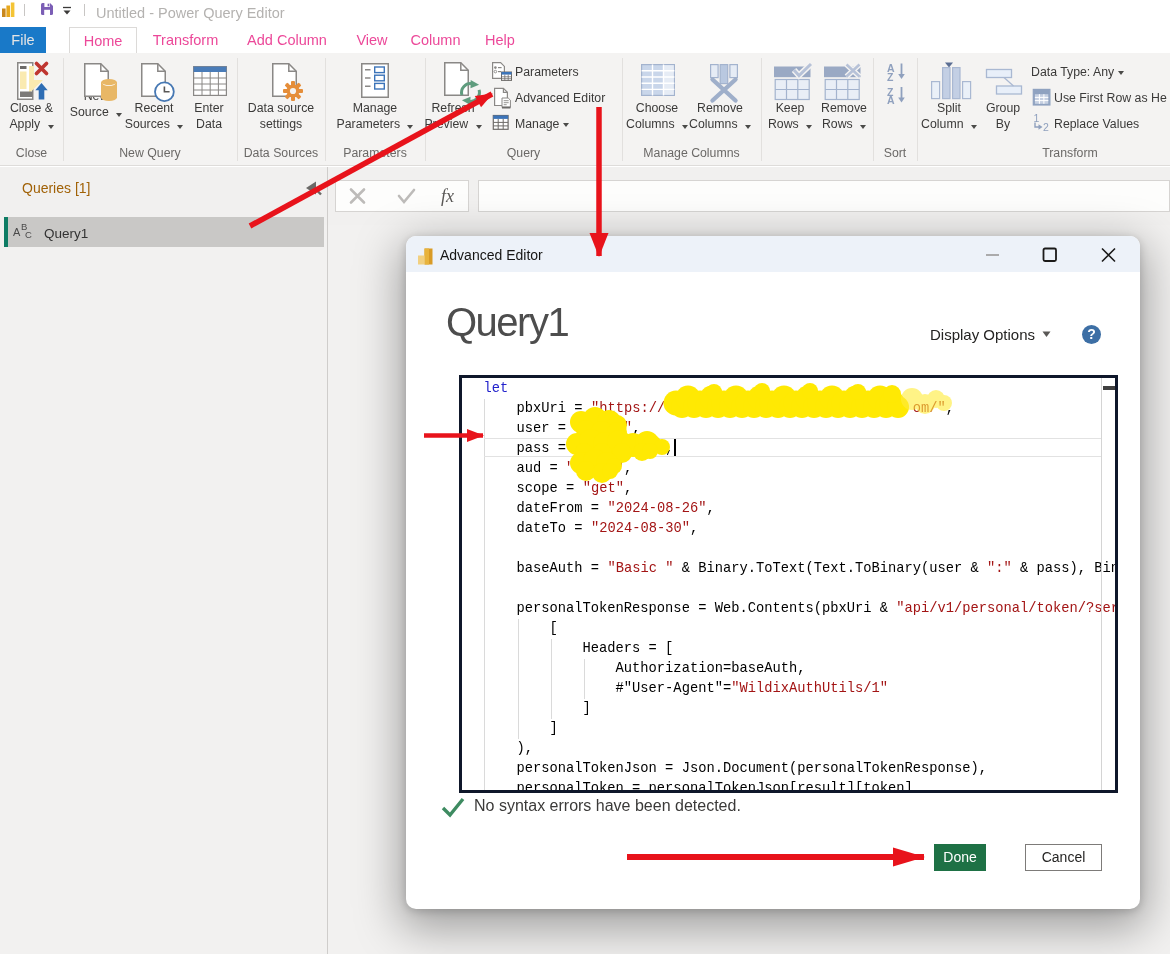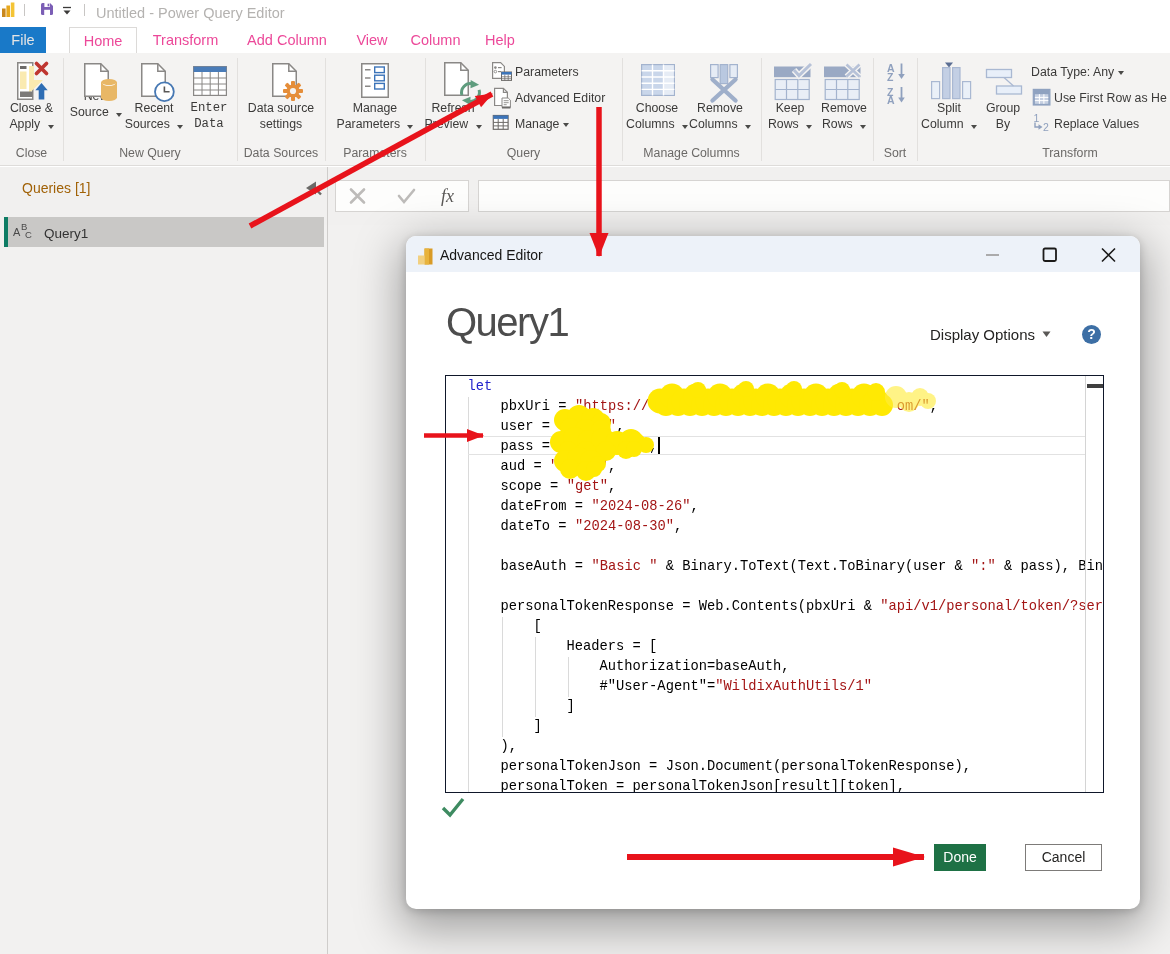--- a/index.html
+++ b/index.html
@@ -28,21 +28,21 @@
   #below { left:0; top:225px; width:1170px; height:729px; background:#f2f1f0; }
   #vdiv { left:327px; top:167px; width:1px; height:787px; background:#cfcdcb; }
   #qhdr { left:22px; top:180px; font-size:14px; color:#a16207; }
   #qrow { left:4px; top:217px; width:320px; height:30px; background:#c9c8c6; }
   #qbar { left:4px; top:217px; width:4px; height:30px; background:#0e7c64; }
   
   #dlg { left:406px; top:236px; width:734px; height:673px; background:#fff; border-radius:10px;
          box-shadow:0 14px 45px 6px rgba(0,0,0,0.34), 0 2px 10px rgba(0,0,0,0.18); }
   #dlgtitle { position:absolute; left:0; top:0; width:100%; height:36px; background:#edf2f9; border-radius:10px 10px 0 0; }
   #dlgname { position:absolute; left:40px; top:64px; font-size:40px; color:#4d4d4d; letter-spacing:-1.5px; }
-  #codebox { position:absolute; left:39px; top:139px; width:659px; height:418px; border:1px solid #0f172a; background:#fff; overflow:hidden; }
+  #codebox { position:absolute; left:53px; top:139px; width:659px; height:418px; border:3px solid #0f172a; background:#fff; overflow:hidden; }
   pre.code { position:absolute; left:21.6px; top:1px; font-family:"Liberation Mono",monospace; font-size:13.75px; line-height:20px; color:#000; }
   .kw { color:#2222cc; }
   .str { color:#a31515; }
   #donebtn { position:absolute; left:528px; top:608px; width:52px; height:27px; background:#1e7145; color:#fff; font-size:14px; text-align:center; line-height:27px; }
   #cancelbtn { position:absolute; left:619px; top:608px; width:77px; height:27px; background:#fff; border:1px solid #7d7b79; color:#252423; font-size:14px; text-align:center; line-height:25px; }
 </style>
 </head>
 <body>
 
   <div class="abs" id="titlebar"></div>
@@ -73,21 +73,21 @@
     <div class="glabel" style="left:325px; width:100px;">Parameters</div>
     <div class="glabel" style="left:425px; width:197px;">Query</div>
     <div class="glabel" style="left:622px; width:139px;">Manage Columns</div>
     <div class="glabel" style="left:761px; width:112px;margin-top:40px;">Reduce Rows</div>
     <div class="glabel" style="left:873px; width:44px;">Sort</div>
     <div class="glabel" style="left:970px; width:200px;">Transform</div>
 
     <div class="biglbl" style="left:0px; top:48px; width:63px;">Close &amp;<br>Apply <span class="caret"></span></div>
     <div class="biglbl" style="left:64px; top:36px; width:64px;">New<br>Source <span class="caret"></span></div>
     <div class="biglbl" style="left:117px; top:48px; width:74px;">Recent<br>Sources <span class="caret"></span></div>
-    <div class="biglbl" style="left:181px; top:48px; width:56px;font-family:Liberation Mono, monospace;">Enter<br>Data</div>
+    <div class="biglbl" style="left:181px; top:48px; width:56px;">Enter<br>Data</div>
     <div class="biglbl" style="left:237px; top:48px; width:88px;">Data source<br>settings</div>
     <div class="biglbl" style="left:325px; top:48px; width:100px;">Manage<br>Parameters <span class="caret"></span></div>
     <div class="biglbl" style="left:423px; top:48px; width:60px;">Refresh<br>Preview <span class="caret"></span></div>
     <div class="biglbl" style="left:622px; top:48px; width:70px;">Choose<br>Columns <span class="caret"></span></div>
     <div class="biglbl" style="left:684px; top:48px; width:72px;">Remove<br>Columns <span class="caret"></span></div>
     <div class="biglbl" style="left:763px; top:48px; width:54px;">Keep<br>Rows <span class="caret"></span></div>
     <div class="biglbl" style="left:815px; top:48px; width:58px;">Remove<br>Rows <span class="caret"></span></div>
     <div class="biglbl" style="left:917px; top:48px; width:64px;">Split<br>Column <span class="caret"></span></div>
     <div class="biglbl" style="left:978px; top:48px; width:50px;">Group<br>By</div>
 
@@ -394,20 +394,21 @@
           <circle cx="450" cy="21" r="11"></circle>
           <circle cx="463" cy="26" r="10"></circle>
           <circle cx="474" cy="21" r="9"></circle>
           <circle cx="482" cy="25" r="8"></circle>
         </g>
       </svg>
       <div style="position:absolute;left:212px;top:61px;width:1.6px;height:17px;background:#000;"></div>
       <div style="position:absolute;left:639px;top:0;width:1px;height:416px;background:#d4d4d4;"></div>
       <div style="position:absolute;left:641px;top:8px;width:16px;height:3.5px;background:#3f3f3f;"></div>
     </div>
+    <div style="position:absolute; left:68px; top:561px; font-size:16px; color:#3b3a39;">No syntax errors have been detected.</div>
     <div id="donebtn">Done</div>
     <div id="cancelbtn">Cancel</div>
   </div>
 
   <svg class="abs" style="left:0;top:0;" width="120" height="27" viewBox="0 0 120 27">
     <rect x="2" y="8.5" width="3.6" height="8.5" fill="#c8871c"></rect>
     <rect x="6.4" y="5.5" width="3.6" height="11.5" fill="#e8a81d"></rect>
     <rect x="10.8" y="2.5" width="3.6" height="14.5" fill="#f4c435"></rect>
     <rect x="24" y="4" width="1" height="12" fill="#c8c6c4"></rect>
     <g transform="translate(41,3)">

